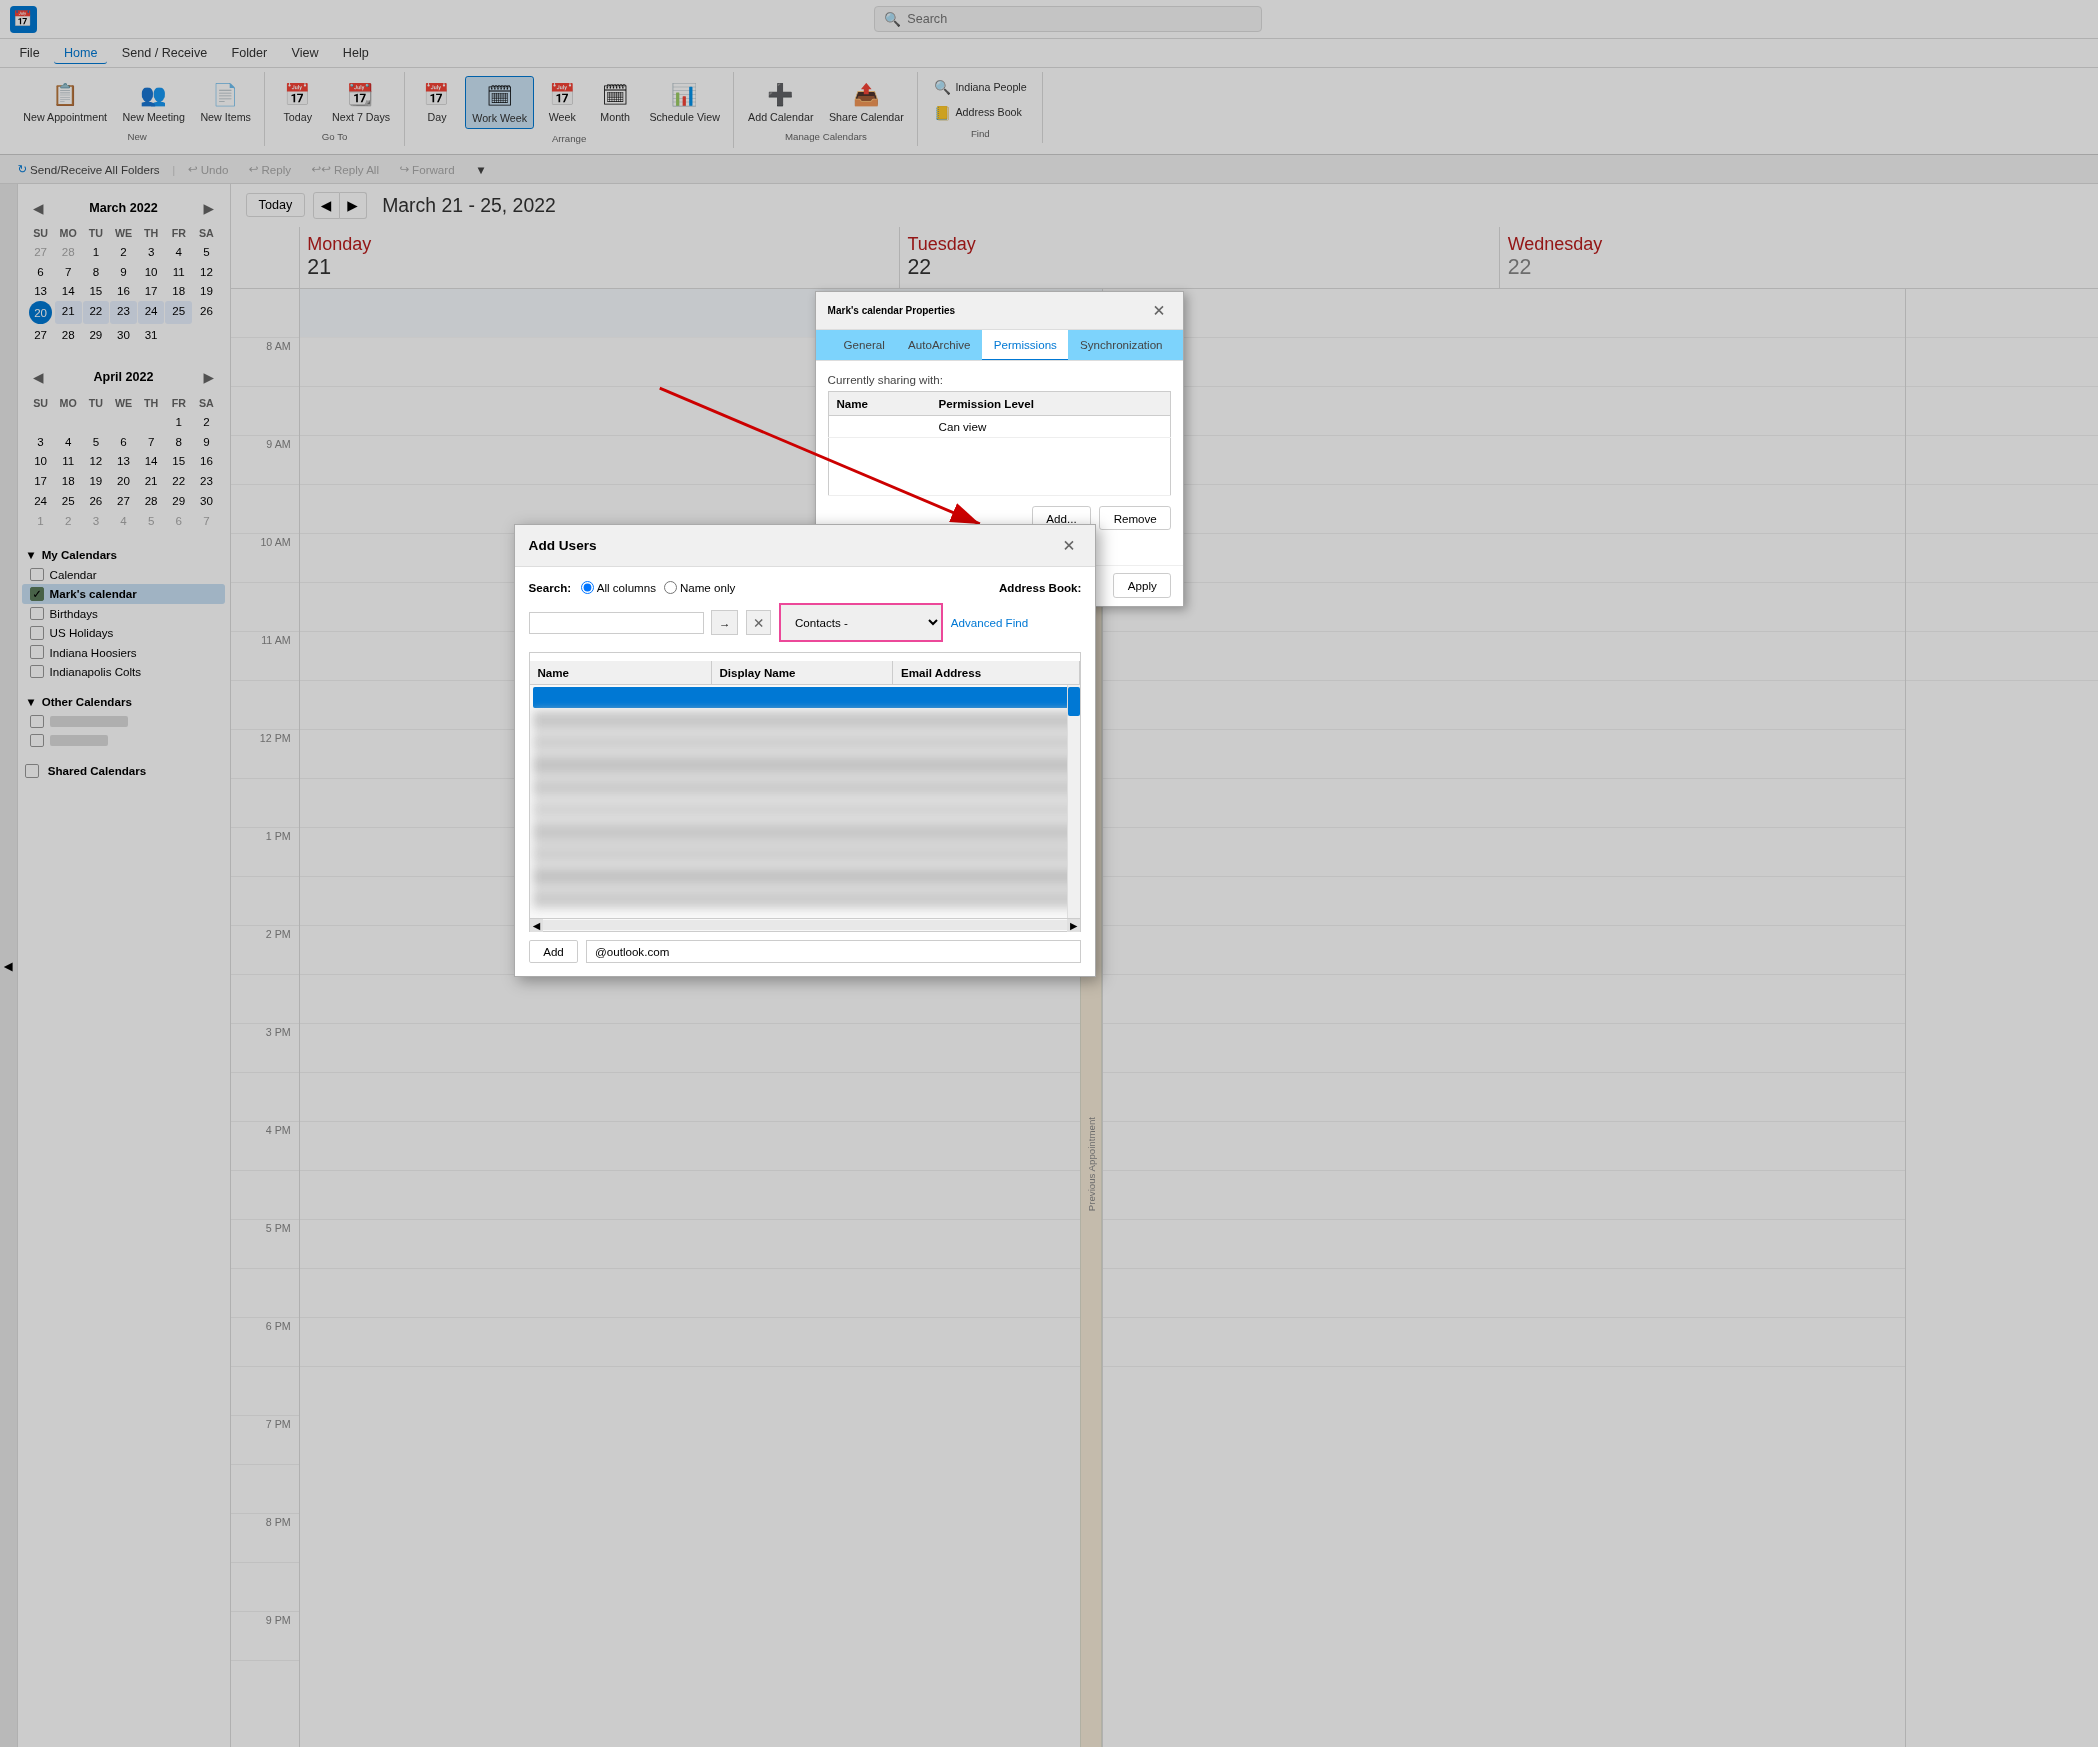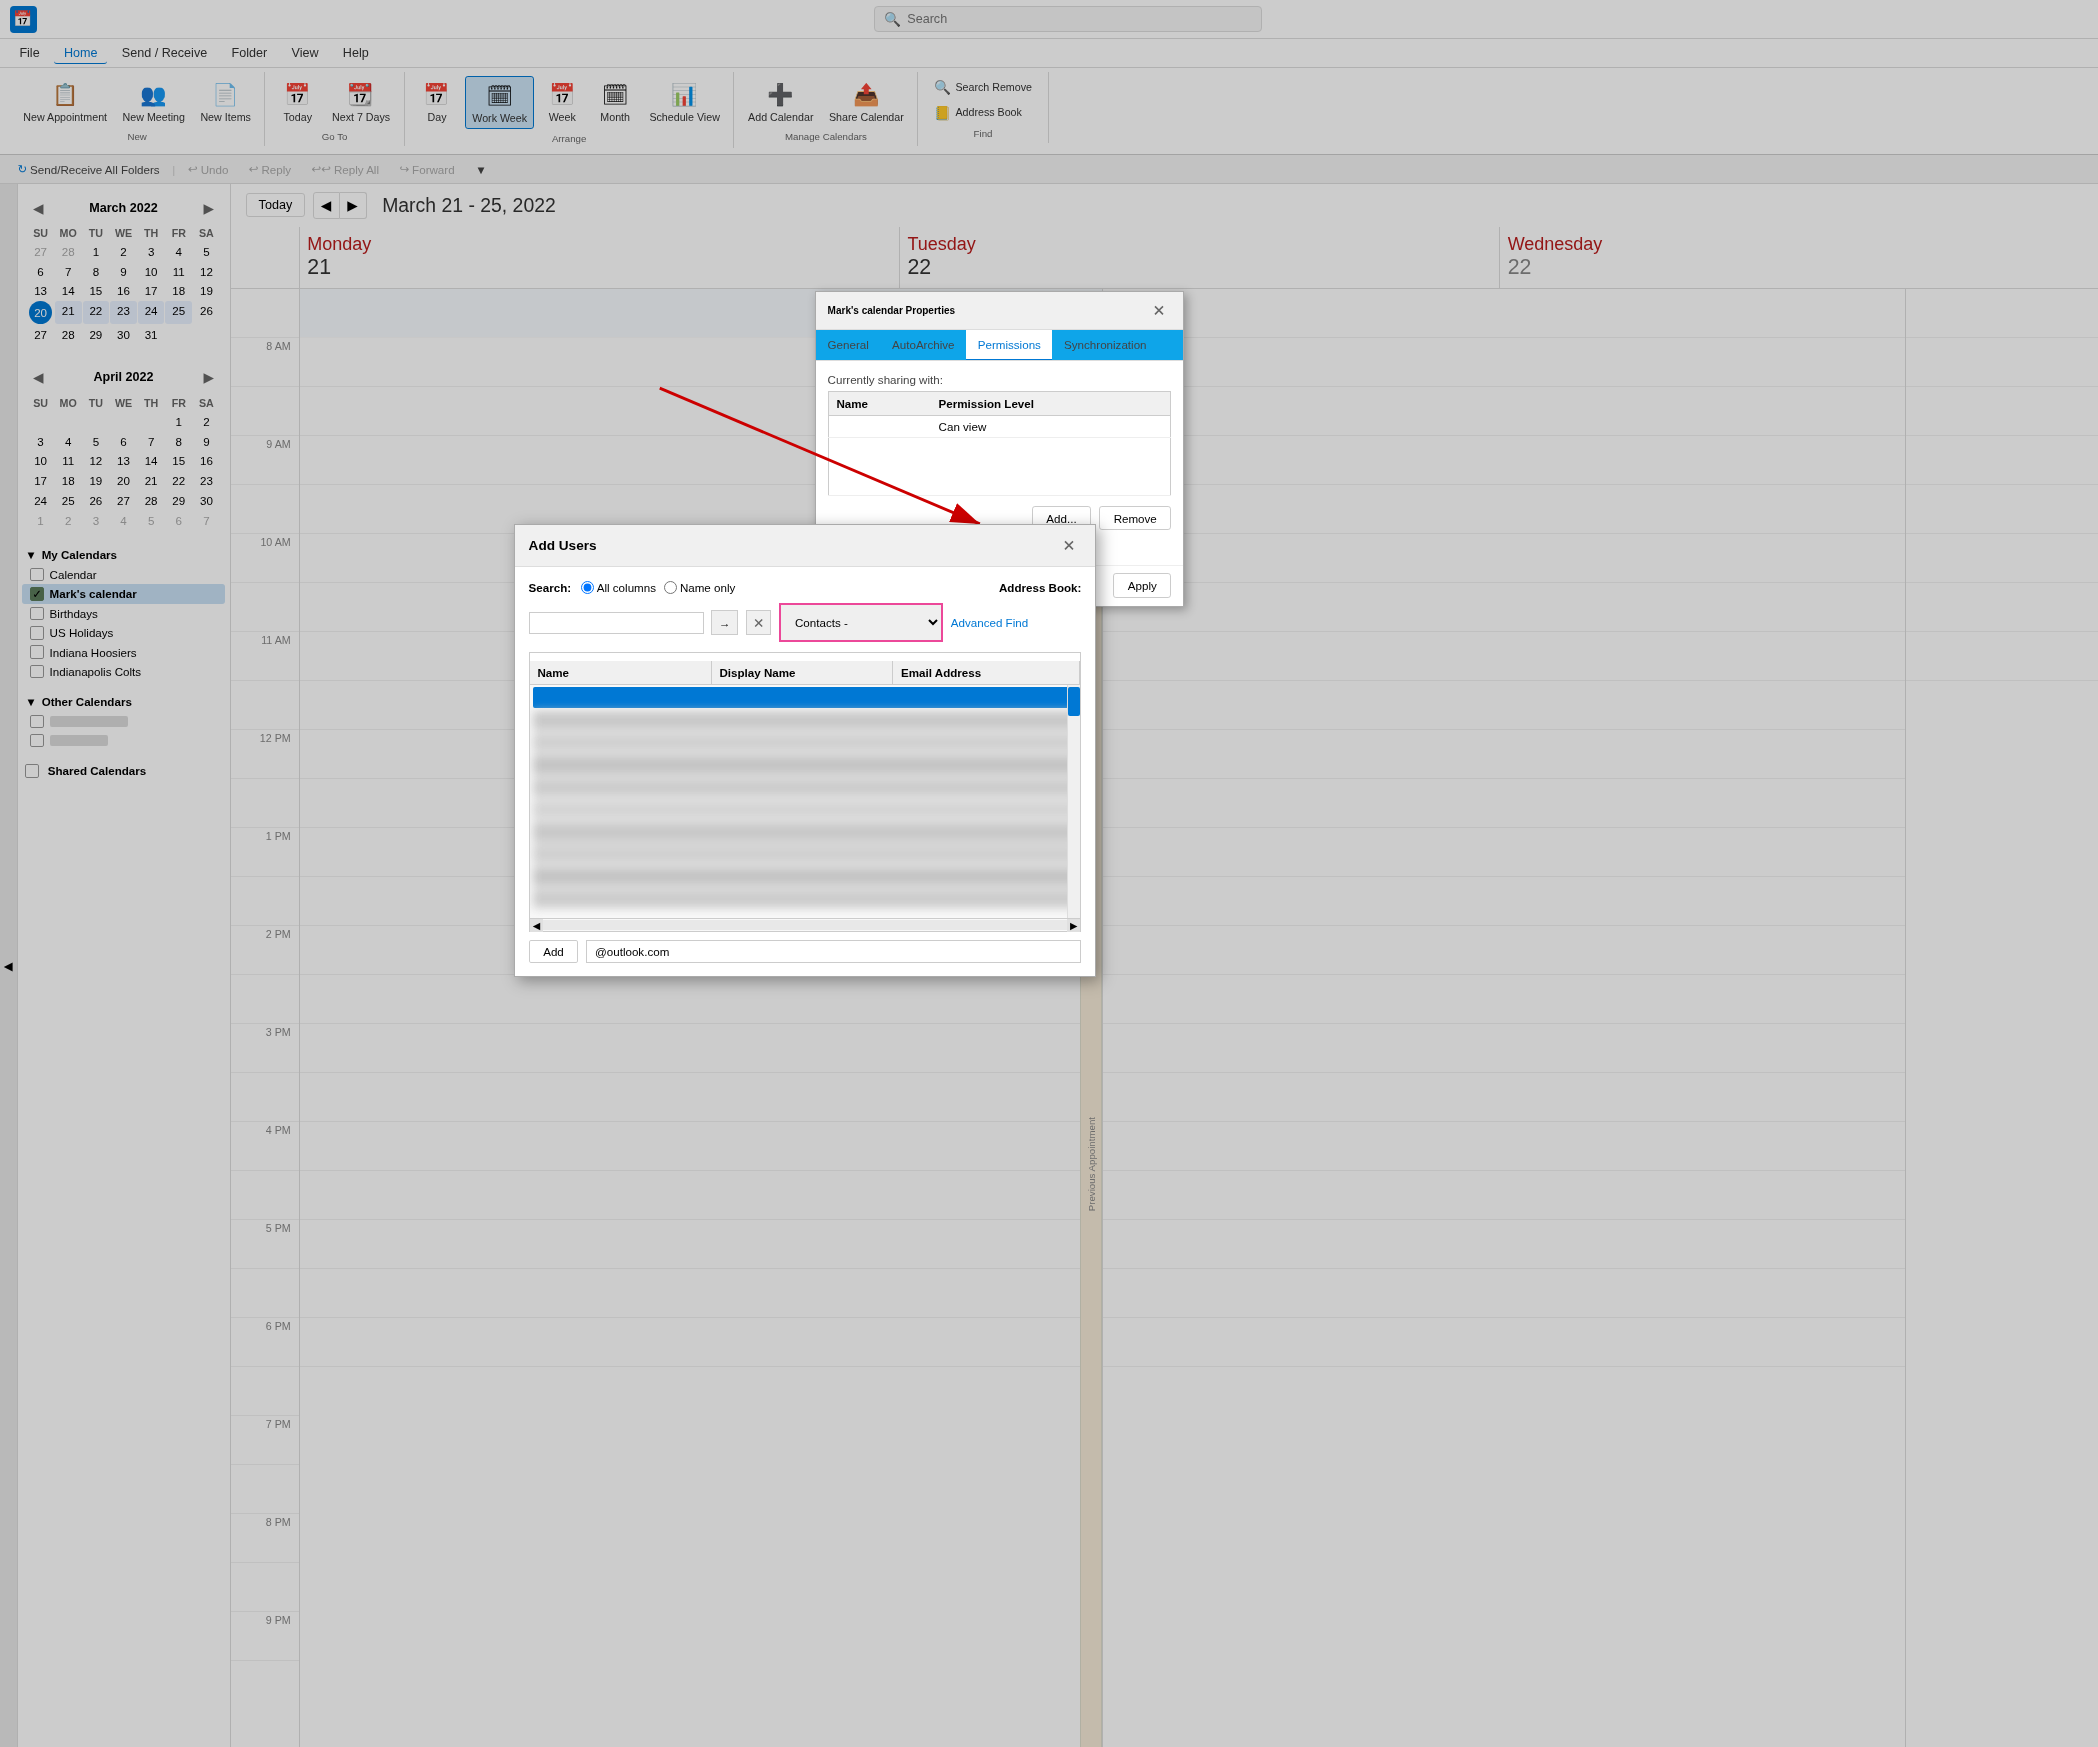--- a/index.html
+++ b/index.html
@@ -82,21 +82,21 @@
     .time-row { height: 49px; border-bottom: 1px solid #f0f0f0; }
 
     
     .overlay { position: absolute; top: 0; left: 0; width: 100%; height: 100%; background: rgba(0,0,0,0.2); z-index: 10; }
 
     
     .properties-dialog { position: absolute; top: 291px; left: 815px; width: 369px; background: #fff; border: 1px solid #aaa; box-shadow: 2.9px 2.9px 9.7px rgba(0,0,0,0.3); z-index: 20; }
     .dialog-titlebar { background: #f0f0f0; padding: 7.8px 11.6px; display: flex; align-items: center; justify-content: space-between; border-bottom: 1px solid #ddd; }
     .dialog-title { font-size: 10px; font-weight: 700; }
     .dialog-close { background: none; border: none; cursor: pointer; font-size: 15.5px; color: #666; padding: 1.9px 5.8px; }
-    .dialog-tabs { display: flex; border-bottom: 1px solid #ddd; background: #0ea5e9; }
+    .dialog-tabs { display: flex; border-bottom: 1px solid #ddd; background: #7dd3fc; padding-left: 16px; }
     .dialog-tab { padding: 7.8px 11.6px; font-size: 11.6px; cursor: pointer; border-bottom: 1.9px solid transparent; color: #444; }
     .dialog-tab.active { border-bottom: 1.9px solid #0078d4; color: #0078d4; background: #fff; }
     .dialog-body { padding: 11.6px; }
     .dialog-label { font-size: 11.6px; color: #444; margin-bottom: 5.8px; }
     .sharing-table { width: 100%; border-collapse: collapse; border: 1px solid #ccc; font-size: 11.6px; }
     .sharing-table th { background: #f0f0f0; padding: 4.9px 7.8px; text-align: left; border-bottom: 1px solid #ccc; font-weight: 600; }
     .sharing-table td { padding: 3.9px 7.8px; border-bottom: 1px solid #eee; }
     .dialog-buttons { display: flex; gap: 7.8px; margin-top: 9.7px; justify-content: flex-end; }
     .dialog-btn { padding: 4.9px 13.6px; border: 1px solid #ccc; background: #fff; cursor: pointer; border-radius: 2.9px; font-size: 11.6px; }
     .permissions-section { margin-top: 9.7px; font-size: 11.6px; color: #444; }
@@ -231,21 +231,21 @@
 Calendar</div>
       </button>
     </div>
     <div class="ribbon-group-label">Manage Calendars</div>
   </div>
 
   <div class="ribbon-group">
     <div class="ribbon-buttons" style="flex-direction: column; gap: 1.9px;">
       <button class="ribbon-btn ribbon-btn-small" style="flex-direction:row; padding:2.9px 7.8px;">
         <div class="ribbon-btn-icon" style="font-size:13.6px; width:17.5px; height:17.5px;">🔍</div>
-        <div class="ribbon-btn-label">Search Remove</div>
+        <div class="ribbon-btn-label">Indiana People</div>
       </button>
       <button class="ribbon-btn ribbon-btn-small" style="flex-direction:row; padding:2.9px 7.8px;">
         <div class="ribbon-btn-icon" style="font-size:13.6px; width:17.5px; height:17.5px;">📒</div>
         <div class="ribbon-btn-label">Address Book</div>
       </button>
     </div>
     <div class="ribbon-group-label">Find</div>
   </div>
 </div>
 

